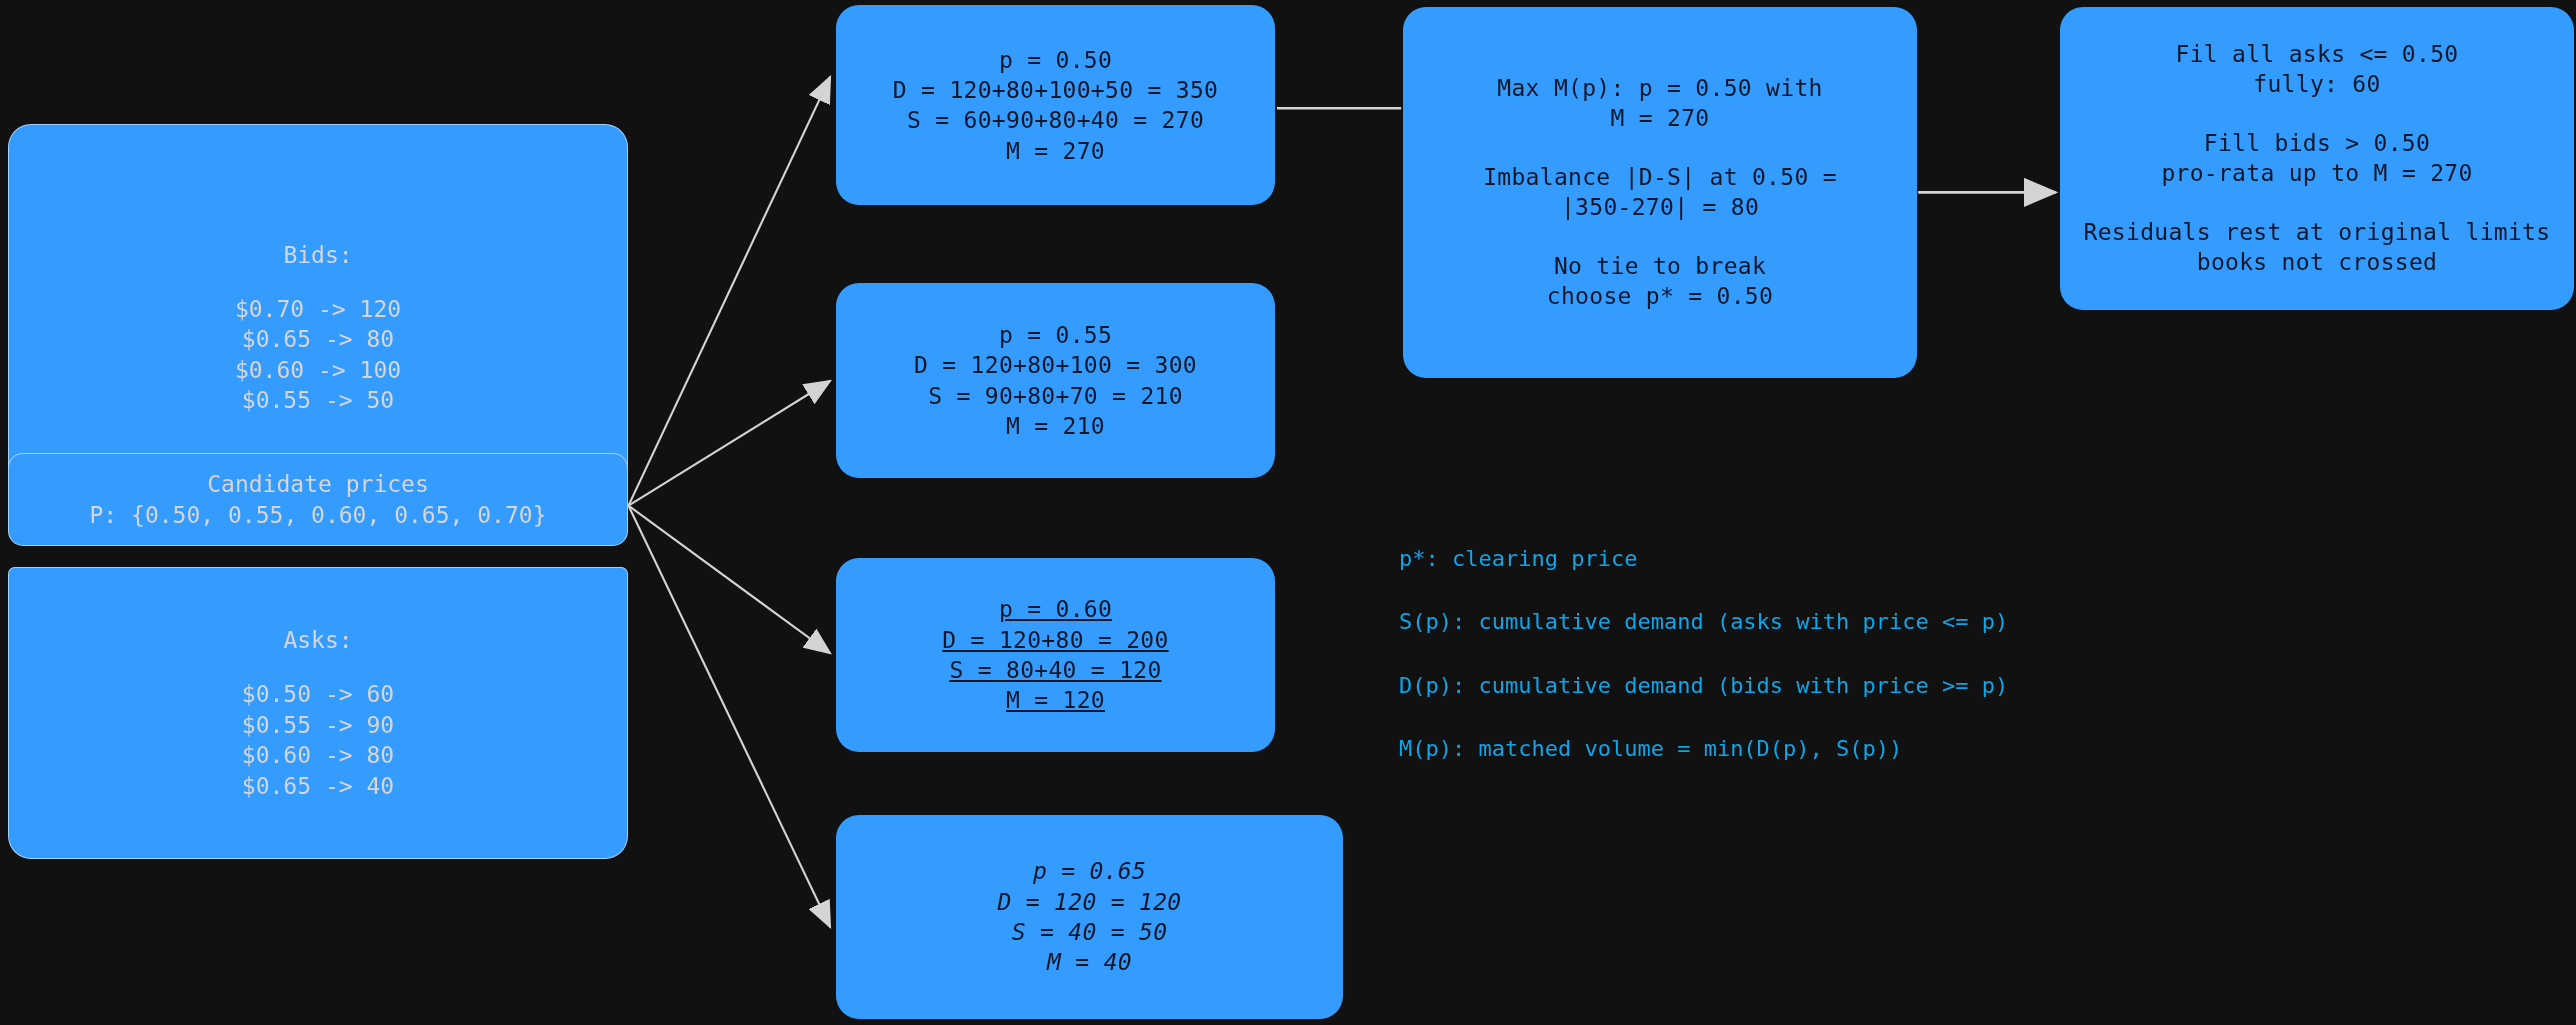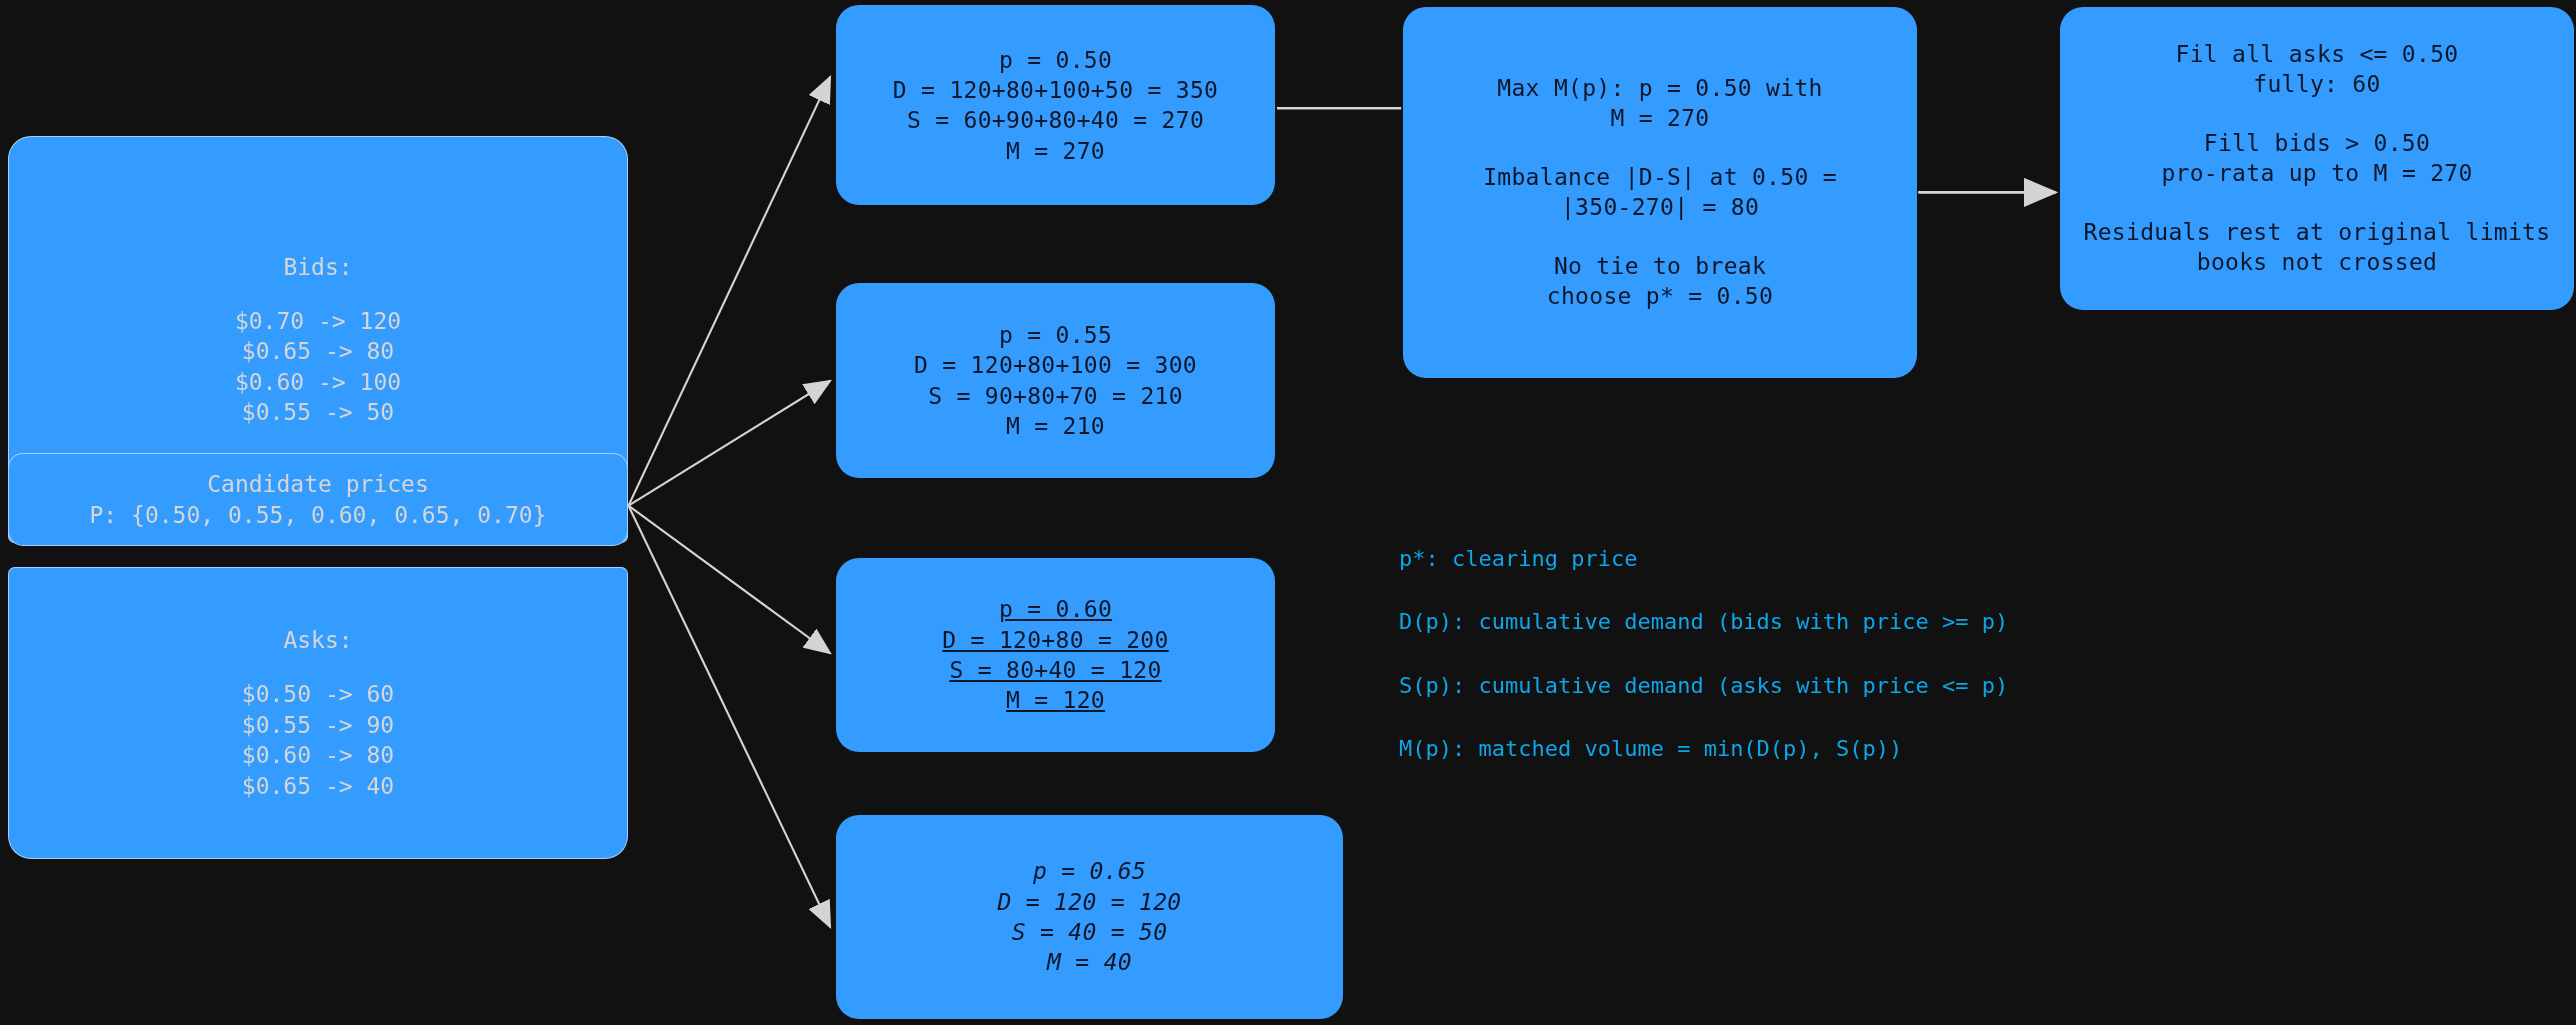--- a/index.html
+++ b/index.html
@@ -53,21 +53,21 @@
     color: #D6D6D6;
     font-size: 23px;
     line-height: 1.32;
     text-align: center;
     display: flex;
     flex-direction: column;
     align-items: center;
     justify-content: center;
     border: 0.7px solid rgba(255,255,255,0.55);
   }
-  #sec-bids   { top: 12px;   height: 407px; border-radius: 23px 23px 6.7px 6.7px; justify-content: center; }
+  #sec-bids   { top: 0px;   height: 407px; border-radius: 23px 23px 6.7px 6.7px; justify-content: center; }
   #sec-cand   { top: 329px; height: 93px; border-radius: 15px; }
   #sec-asks   { top: 443px; height: 292px; border-radius: 6.7px 6.7px 23px 23px; }
   .lsec .line { white-space: pre; }
   .lsec .hdr  { margin-bottom: 24px; }
 
   
   #m0 { left: 836px; top: 5.3px;    width: 439px; height: 200px; }
   #m1 { left: 836px; top: 283px;  width: 439px; height: 195px; }
   #m2 { left: 836px; top: 558px;  width: 439px; height: 194px; text-decoration: underline; }
   #m3 { left: 836px; top: 815px; width: 507px; height: 204px; font-style: italic; }
@@ -191,19 +191,19 @@
     <div class="gap"></div>
     <div class="line">Fill bids &gt; 0.50</div>
     <div class="line">pro-rata up to M = 270</div>
     <div class="gap"></div>
     <div class="line">Residuals rest at original limits</div>
     <div class="line">books not crossed</div>
   </div>
 
   <div id="legend">
     <div class="leg-item">p*: clearing price</div>
+    <div class="leg-item">S(p): cumulative demand (asks with price &lt;= p)</div>
     <div class="leg-item">D(p): cumulative demand (bids with price &gt;= p)</div>
-    <div class="leg-item">S(p): cumulative demand (asks with price &lt;= p)</div>
     <div class="leg-item">M(p): matched volume = min(D(p), S(p))</div>
   </div>
 
 </div>
 
 
 </body></html>

